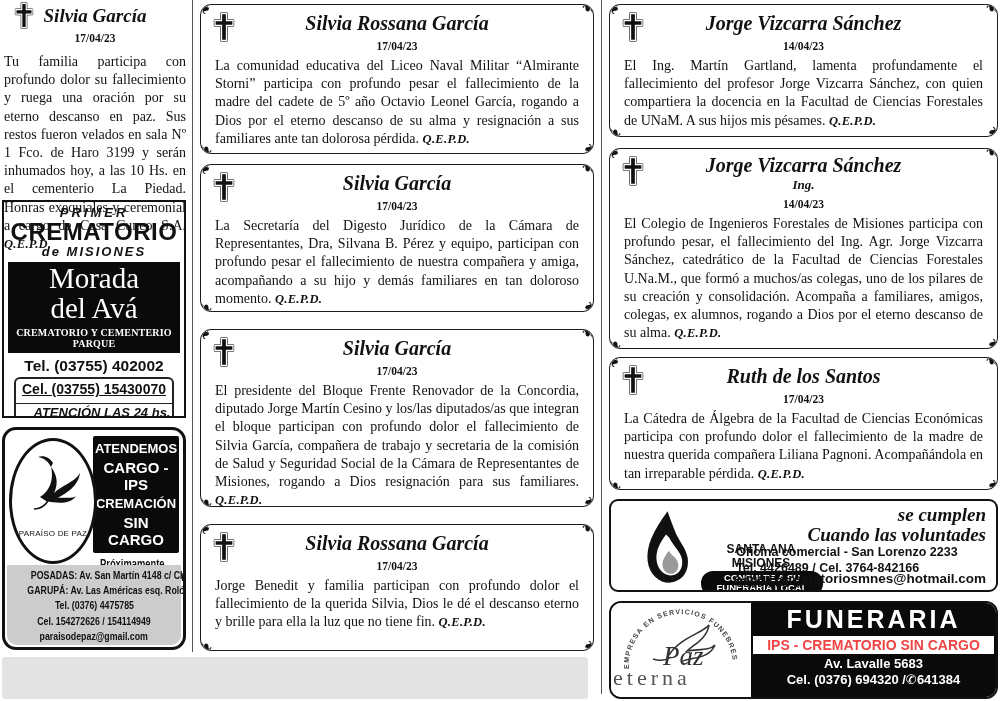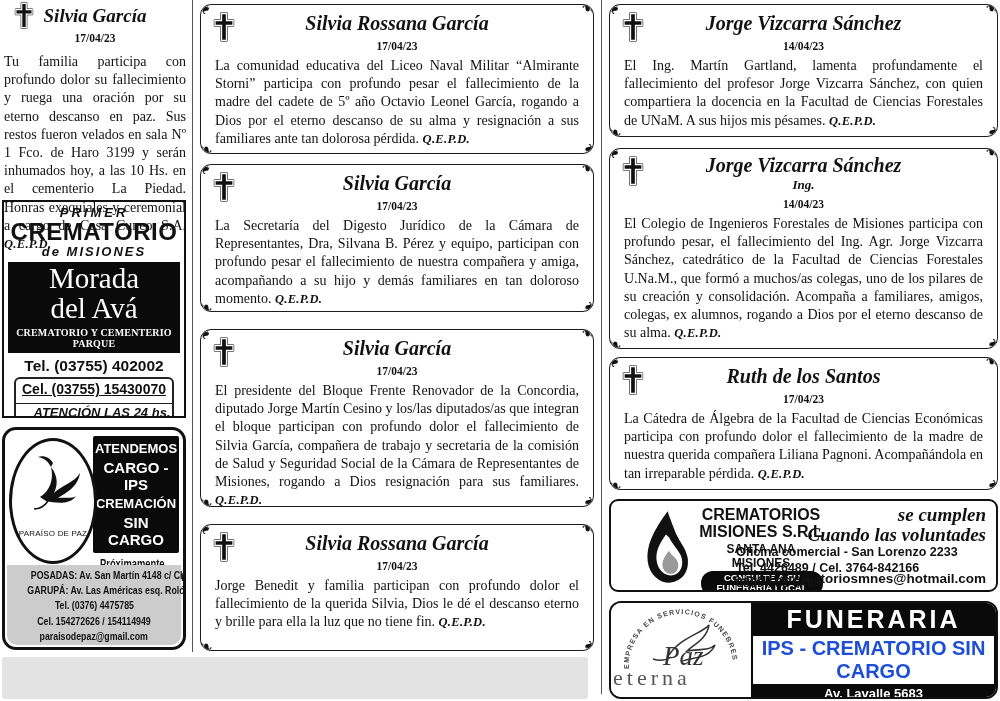--- a/index.html
+++ b/index.html
@@ -98,21 +98,21 @@
   .cms-mail { position:absolute; right:10px; bottom:4px; font-weight:bold; font-size:13.5px; }
 
   
   #ad-fun { position:absolute; left:609px; top:601px; width:389px; height:98px;
             border:2.5px solid #111; border-radius:12px; overflow:hidden; background:#fff; }
   .fun-left { position:absolute; left:0; top:0; width:140px; height:100%; background:#fff; }
   .fun-right { position:absolute; left:140px; right:0; top:0; bottom:0; background:#0a0a0a;
                text-align:center; }
   .fun-title { color:#fff; font-weight:bold; font-size:25px; letter-spacing:3px;
                padding-top:2px; }
-  .fun-strip { background:#fff; color:#1d4ed8; font-weight:bold; font-size:20px;
+  .fun-strip { background:#fff; color:#ef4444; font-weight:bold; font-size:14px;
                margin:2px 2px; padding:1px 0; }
   .fun-lines { color:#fff; font-weight:bold; font-size:13px; line-height:1.25; }
   .fun-paz { position:absolute; left:52px; top:38px; font-style:italic; font-size:27px;
              color:#333; }
   .fun-eterna { position:absolute; left:2px; top:62px; font-size:22px; letter-spacing:4px;
                 color:#555; }
   .wapp { display:inline-block; font-family:"DejaVu Sans",sans-serif; }
 </style>
 </head>
 <body>
@@ -297,24 +297,20 @@
   </div>
 
   <div id="ad-cms" class="sans">
     <span class="cms-flame">
       <svg width="50" height="80" viewBox="0 0 60 90">
         <path d="M32 2 C14 26 6 44 8 62 C10 78 22 88 34 88 C52 86 58 72 56 58 C54 46 44 36 40 24 C37 16 34 9 32 2 Z" fill="#111"></path>
         <path d="M30 30 C21 42 17 52 19 63 C21 74 30 80 38 79 C47 77 51 68 49 59 C47 50 38 43 34 34 Z" fill="#fff"></path>
         <path d="M33 50 C28 57 25 62 26 68 C27 75 33 78 38 77 C44 75 46 69 44 63 C42 57 36 55 34 50 Z" fill="#9a9a9a"></path>
       </svg>
     </span>
-    <div class="cms-name">
-      <div>CREMATORIOS</div>
-      <div>MISIONES S.R.L</div>
-    </div>
     <div class="cms-loc">
       <div>SANTA ANA</div>
       <div>MISIONES</div>
     </div>
     <div class="cms-pill">
       <div>CONSULTE A SU</div>
       <div>FUNERARIA LOCAL</div>
     </div>
     <div class="cms-slogan" style="font-family:'Liberation Serif',serif">
       <div>se cumplen</div>

